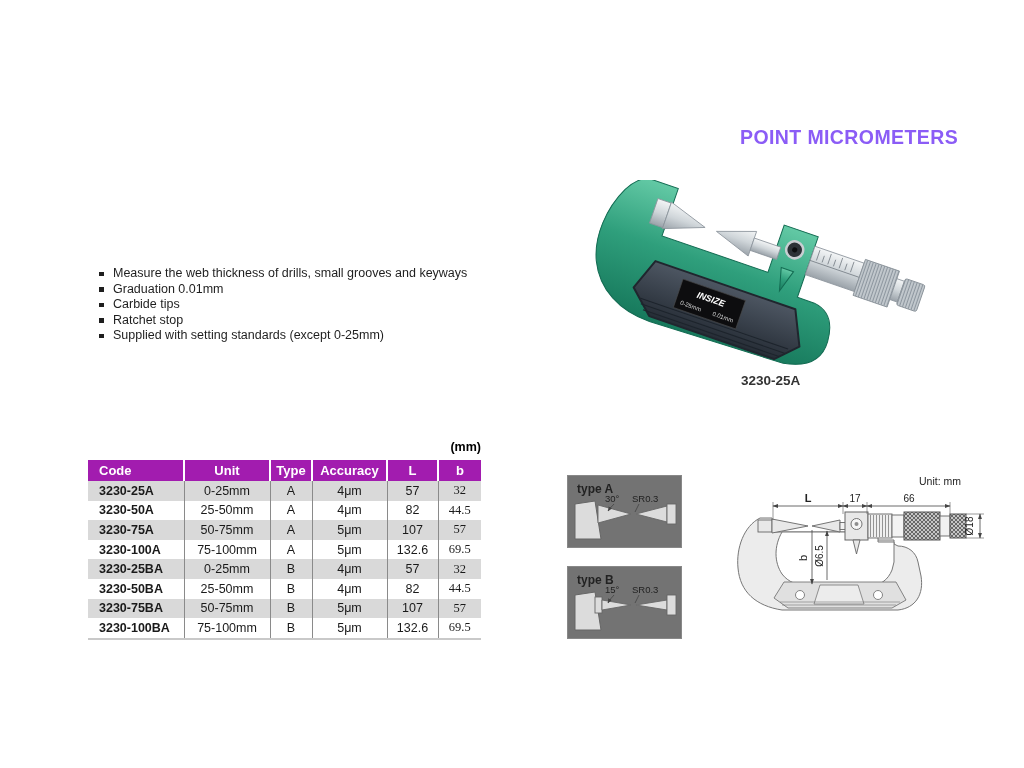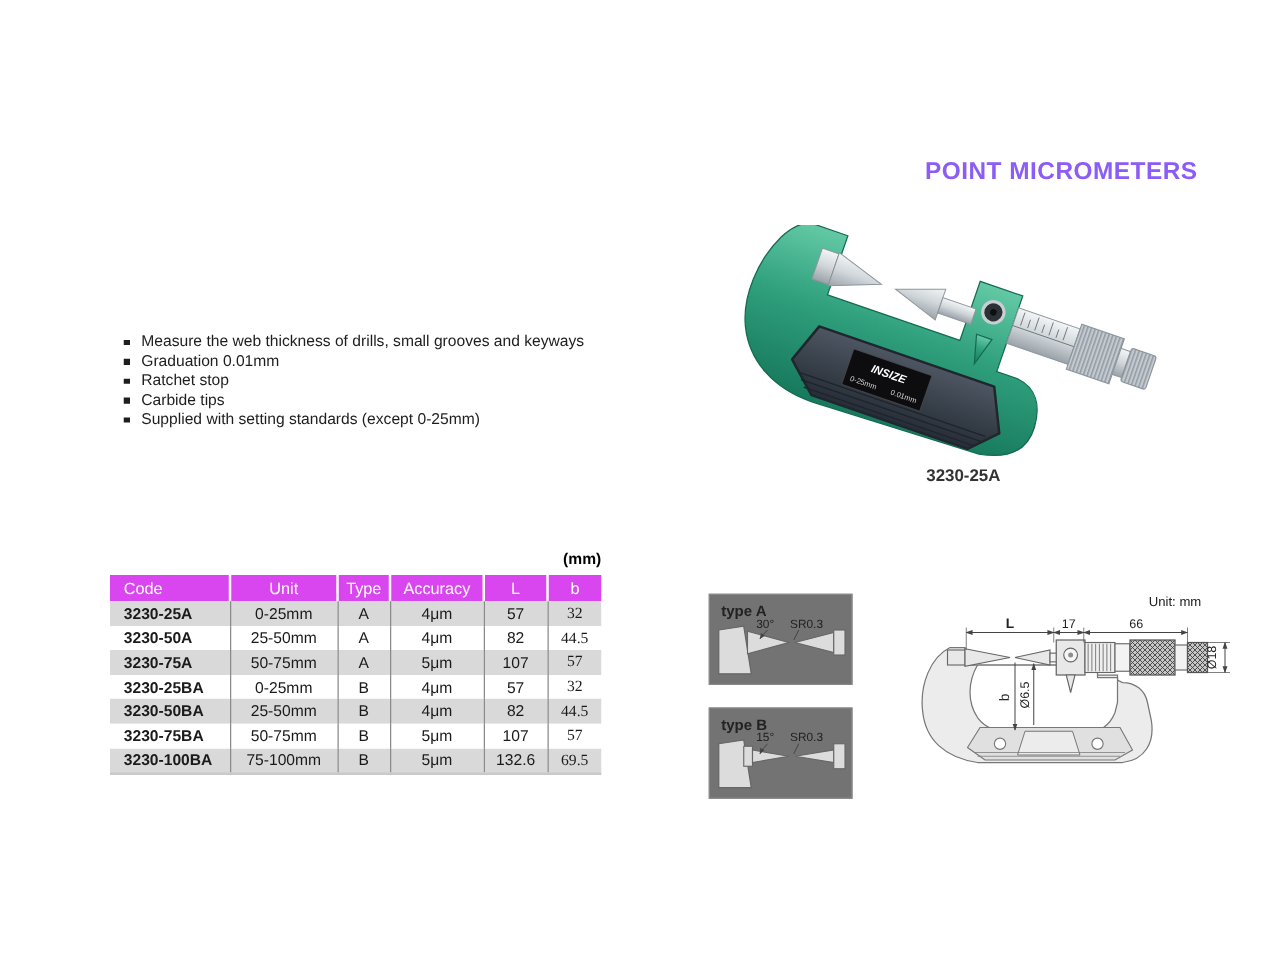--- a/index.html
+++ b/index.html
@@ -22,21 +22,21 @@
 
   
   .mm-note{position:absolute;left:400px;top:440px;width:81px;text-align:right;
     font-size:12.5px;font-weight:bold;color:#000000;}
 
   
   table.spec{position:absolute;left:88px;top:460px;width:393px;border-collapse:collapse;
     table-layout:fixed;font-size:12.5px;border-bottom:2px solid #c9c9c9;}
   table.spec col.c0{width:96px} table.spec col.c1{width:86px} table.spec col.c2{width:42px}
   table.spec col.c3{width:75px} table.spec col.c4{width:51px} table.spec col.c5{width:43px}
-  table.spec th{background:#d946ef;color:#fff;font-weight:normal;font-size:13px;height:21px;
+  table.spec th{background:#a21caf;color:#fff;font-weight:bold;font-size:13px;height:21px;
     text-align:center;border-right:2px solid #fff;padding:0;}
   table.spec th:last-child{border-right:none;}
   table.spec th.code{text-align:left;padding-left:11px;}
   table.spec td{height:19.6px;text-align:center;border-right:1px solid #8a8a8a;padding:0;color:#1a1a1a;}
   table.spec td:last-child{border-right:none;font-family:Liberation Serif, serif;}
   table.spec td.code{text-align:left;padding-left:11px;font-weight:bold;}
   table.spec tbody tr:nth-child(odd) td{background:#d9d9d9;}
   table.spec tbody tr:nth-child(even) td{background:#ffffff;}
 
   
@@ -50,22 +50,22 @@
 </head>
 <body>
 
 <div class="page">
 
   <div class="page-title">POINT MICROMETERS</div>
 
   <ul class="features">
     <li><span class="sq"></span><span>Measure the web thickness of drills, small grooves and keyways</span></li>
     <li><span class="sq"></span><span>Graduation 0.01mm</span></li>
+    <li><span class="sq"></span><span>Carbide tips</span></li>
     <li><span class="sq"></span><span>Ratchet stop</span></li>
-    <li><span class="sq"></span><span>Carbide tips</span></li>
     <li><span class="sq"></span><span>Supplied with setting standards (except 0-25mm)</span></li>
   </ul>
 
   <svg class="photo-svg" width="372" height="195" viewBox="0 0 372 195">
     <defs>
       <linearGradient id="gGreen" x1="0" y1="0" x2="0" y2="1">
         <stop offset="0" stop-color="#63c9a5"></stop>
           <stop offset="0.45" stop-color="#2f9f7c"></stop>
           <stop offset="1" stop-color="#17795c"></stop>
       </linearGradient>
@@ -168,20 +168,28 @@
       </tr>
       <tr>
         <td class="code">3230-75A</td>
         <td>50-75mm</td>
         <td>A</td>
         <td>5μm</td>
         <td>107</td>
         <td>57</td>
       </tr>
       <tr>
+        <td class="code">3230-100A</td>
+        <td>75-100mm</td>
+        <td>A</td>
+        <td>5μm</td>
+        <td>132.6</td>
+        <td>69.5</td>
+      </tr>
+      <tr>
         <td class="code">3230-25BA</td>
         <td>0-25mm</td>
         <td>B</td>
         <td>4μm</td>
         <td>57</td>
         <td>32</td>
       </tr>
       <tr>
         <td class="code">3230-50BA</td>
         <td>25-50mm</td>

